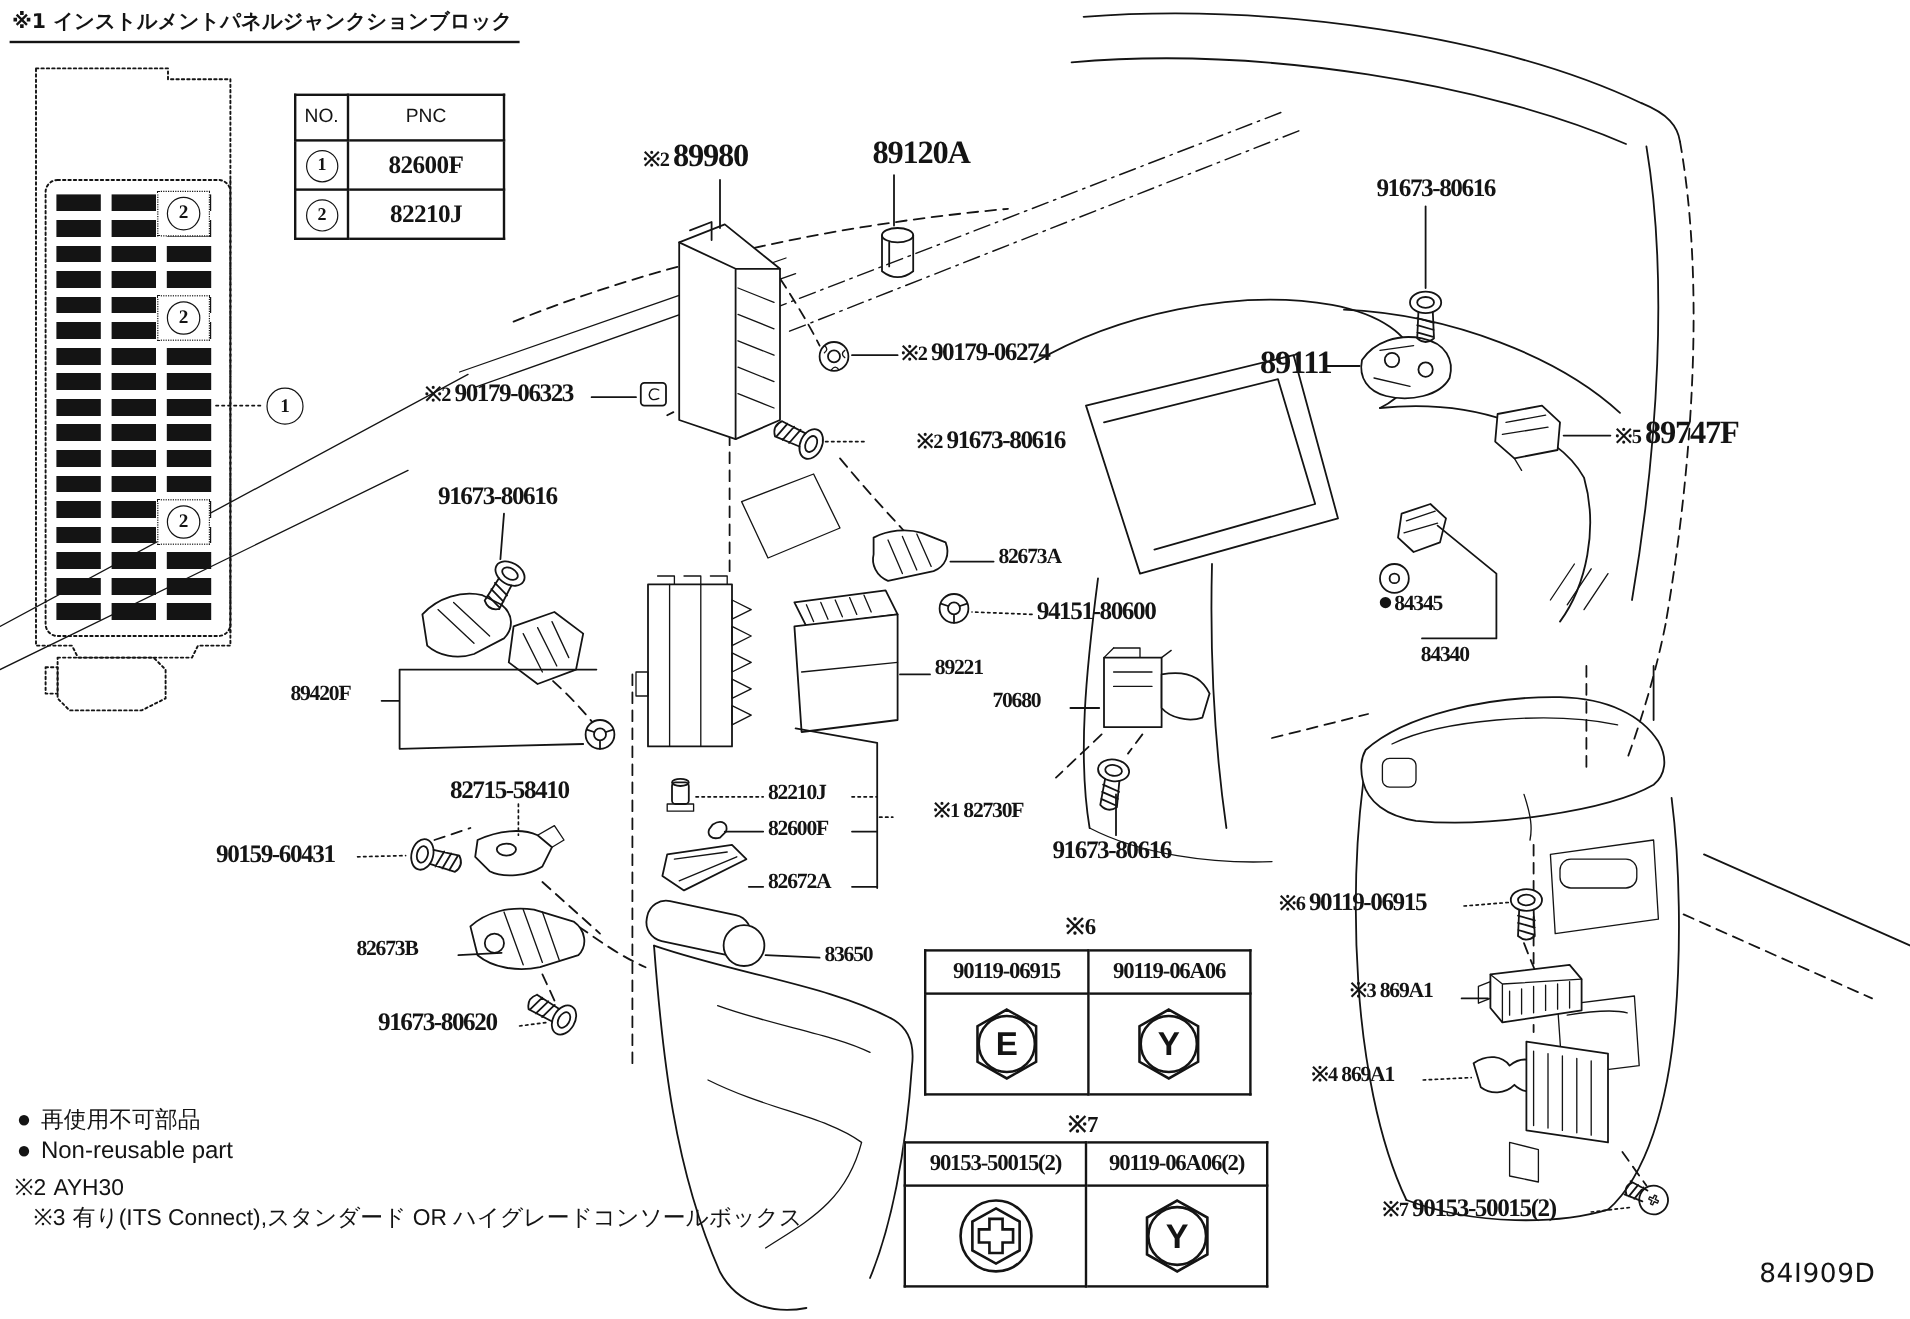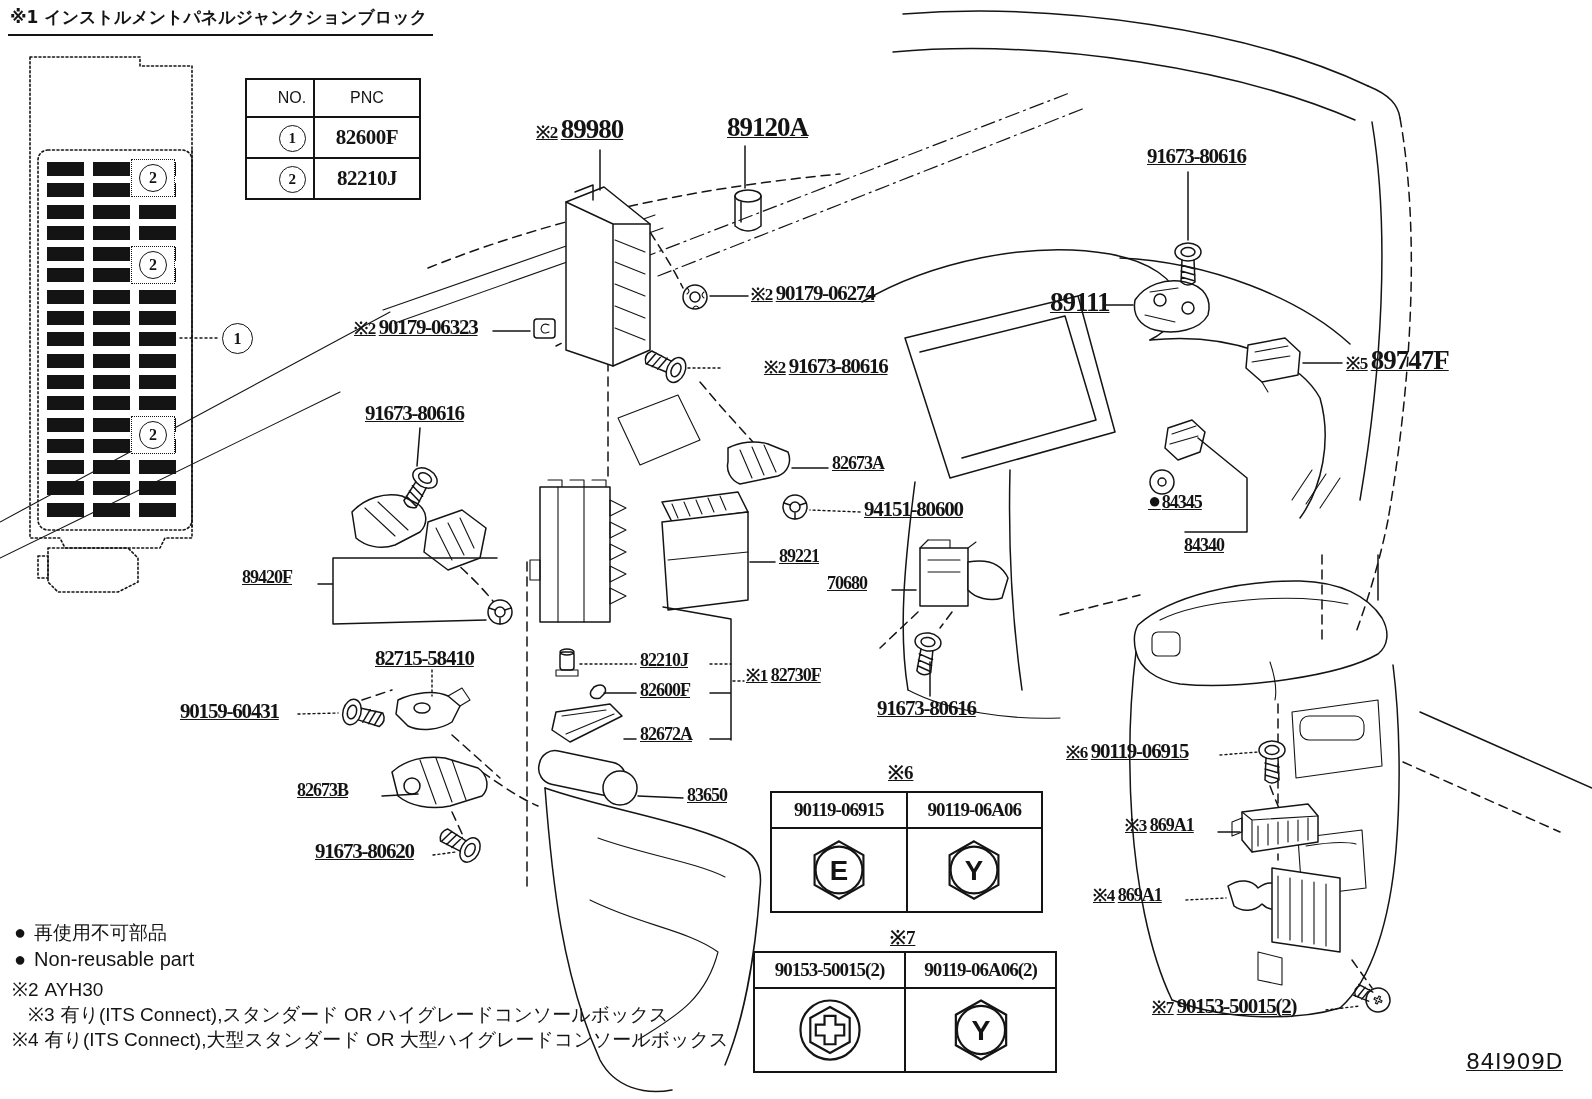--- a/index.html
+++ b/index.html
@@ -10,38 +10,38 @@
   #art path,#art rect,#art circle,#art ellipse,#art polygon,#art line{
       stroke:#141414;fill:none;stroke-width:1.5;stroke-linecap:round;stroke-linejoin:round;}
   #art .thin{stroke-width:1.1;}
   #art .dash{stroke-dasharray:9 6;}
   #art .dashdot{stroke-dasharray:14 5 2 5;stroke-width:1.2;}
   #art .dot{stroke-dasharray:2 3;stroke-width:1.4;}
   #art .dotted-outline{stroke-dasharray:2 2.5;stroke-width:1.6;}
   #art .wfill{fill:#ffffff;}
   #art .hatch{stroke-width:1.1;}
   
-  .plabel{position:absolute;white-space:nowrap;font-weight:bold;line-height:1;text-decoration:underline;}
+  .plabel{position:absolute;white-space:nowrap;font-weight:bold;line-height:1;}
   .plabel .pfx{font-size:17px;letter-spacing:-0.5px;margin-right:3px;}
   .plabel .pfx.bullet{font-size:22px;margin-right:1px;}
   .plabel .num{font-size:18px;letter-spacing:-1px;}
   .plabel.n20 .num{font-size:21px;letter-spacing:-1.2px;}
   .plabel.n26 .num{font-size:27px;letter-spacing:-1px;}
   .plabel.mark .num{font-size:19px;letter-spacing:0;}
   .plabel.code .num{font-size:22px;font-weight:normal;letter-spacing:0.5px;font-family:"DejaVu Sans",sans-serif;}
   
   #title{position:absolute;left:8px;top:6px;font-family:"DejaVu Sans",sans-serif;font-weight:bold;
          font-size:17px;border-bottom:2px solid #141414;padding:0 6px 5px 2px;text-align:center;}
   
   .pnc{position:absolute;left:245px;top:78px;width:176px;border:2px solid #141414;border-collapse:collapse;
        background:#fff;}
   .pnc td,.pnc th{border:2px solid #141414;text-align:center;vertical-align:middle;padding:0;}
   .pnc th{font-family:"Liberation Sans",sans-serif;font-weight:normal;font-size:16px;height:36px;}
   .pnc td{height:39px;font-size:21px;font-weight:bold;letter-spacing:-0.5px;}
-  .pnc .noc{width:42px;padding-left:24px;}
+  .pnc .noc{width:42px;}
   .circled{display:inline-flex;align-items:center;justify-content:center;width:25px;height:25px;
            border:1.8px solid #141414;border-radius:50%;font-size:15px;font-weight:bold;background:#fff;}
   
   .stripes{position:absolute;width:37px;height:356px;
       background:repeating-linear-gradient(180deg,#141414 0,#141414 14px,rgba(0,0,0,0) 14px,rgba(0,0,0,0) 21.3px);}
   .fbox2{position:absolute;width:42px;height:36px;background:#fff;border:1.6px dotted #141414;
          display:flex;align-items:center;justify-content:center;}
   .fbox2 .circled{width:26px;height:26px;font-size:16px;}
   .ref1{position:absolute;left:222px;top:323px;width:29px;height:29px;border:1.8px solid #141414;border-radius:50%;
         display:flex;align-items:center;justify-content:center;font-size:16px;font-weight:bold;background:#fff;}
@@ -366,21 +366,21 @@
   <div class="plabel n20" style="left:365px;top:403px"><span class="num">91673-80616</span></div>
   <div class="plabel" style="left:832px;top:454px"><span class="num">82673A</span></div>
   <div class="plabel n20" style="left:864px;top:499px"><span class="num">94151-80600</span></div>
   <div class="plabel" style="left:1148px;top:490px"><span class="pfx bullet">●</span><span class="num">84345</span></div>
   <div class="plabel" style="left:779px;top:547px"><span class="num">89221</span></div>
   <div class="plabel" style="left:1184px;top:536px"><span class="num">84340</span></div>
   <div class="plabel" style="left:242px;top:568px"><span class="num">89420F</span></div>
   <div class="plabel" style="left:827px;top:574px"><span class="num">70680</span></div>
   <div class="plabel n20" style="left:375px;top:648px"><span class="num">82715-58410</span></div>
   <div class="plabel" style="left:640px;top:651px"><span class="num">82210J</span></div>
-  <div class="plabel" style="left:746px;top:666px"><span class="pfx">※1</span><span class="num">82730F</span></div>
+  <div class="plabel" style="left:778px;top:666px"><span class="pfx">※1</span><span class="num">82730F</span></div>
   <div class="plabel" style="left:640px;top:681px"><span class="num">82600F</span></div>
   <div class="plabel n20" style="left:180px;top:701px"><span class="num">90159-60431</span></div>
   <div class="plabel n20" style="left:877px;top:698px"><span class="num">91673-80616</span></div>
   <div class="plabel" style="left:640px;top:725px"><span class="num">82672A</span></div>
   <div class="plabel n20" style="left:1066px;top:741px"><span class="pfx">※6</span><span class="num">90119-06915</span></div>
   <div class="plabel" style="left:297px;top:781px"><span class="num">82673B</span></div>
   <div class="plabel" style="left:687px;top:786px"><span class="num">83650</span></div>
   <div class="plabel" style="left:1125px;top:816px"><span class="pfx">※3</span><span class="num">869A1</span></div>
   <div class="plabel n20" style="left:315px;top:841px"><span class="num">91673-80620</span></div>
   <div class="plabel" style="left:1093px;top:886px"><span class="pfx">※4</span><span class="num">869A1</span></div>
@@ -444,17 +444,14 @@
   </div>
   <div class="legend-line en" style="left:14px;top:948px">
     <span class="blt">●</span><span>Non-reusable part</span>
   </div>
   <div class="legend-line" style="left:12px;top:976px">
     <span class="mk">※2</span><span>AYH30</span>
   </div>
   <div class="legend-line" style="left:28px;top:1001px">
     <span class="mk">※3</span><span>有り(ITS Connect),スタンダード OR ハイグレードコンソールボックス</span>
   </div>
-  <div class="legend-line" style="left:12px;top:1026px">
-    <span class="mk">※4</span><span>有り(ITS Connect),大型スタンダード OR 大型ハイグレードコンソールボックス</span>
-  </div>
 
 </div>
 
 </body></html>

